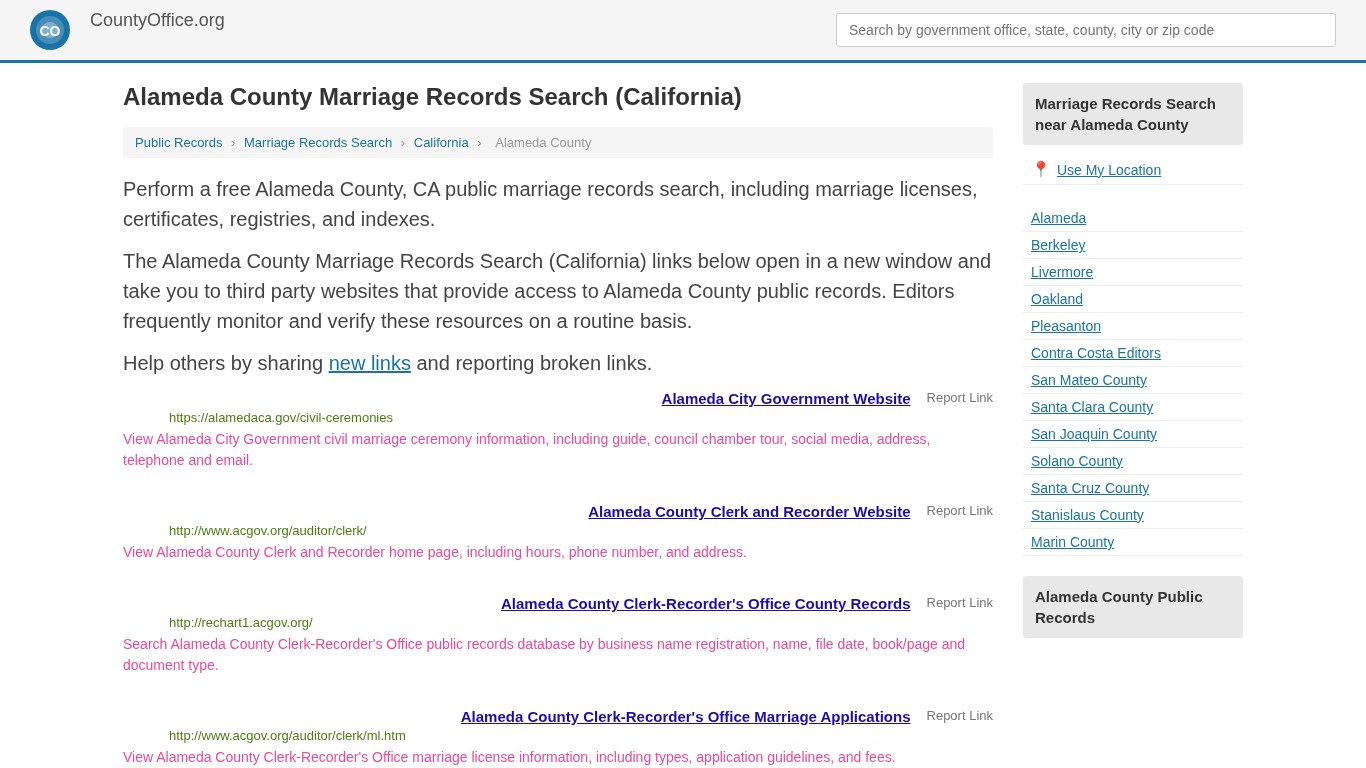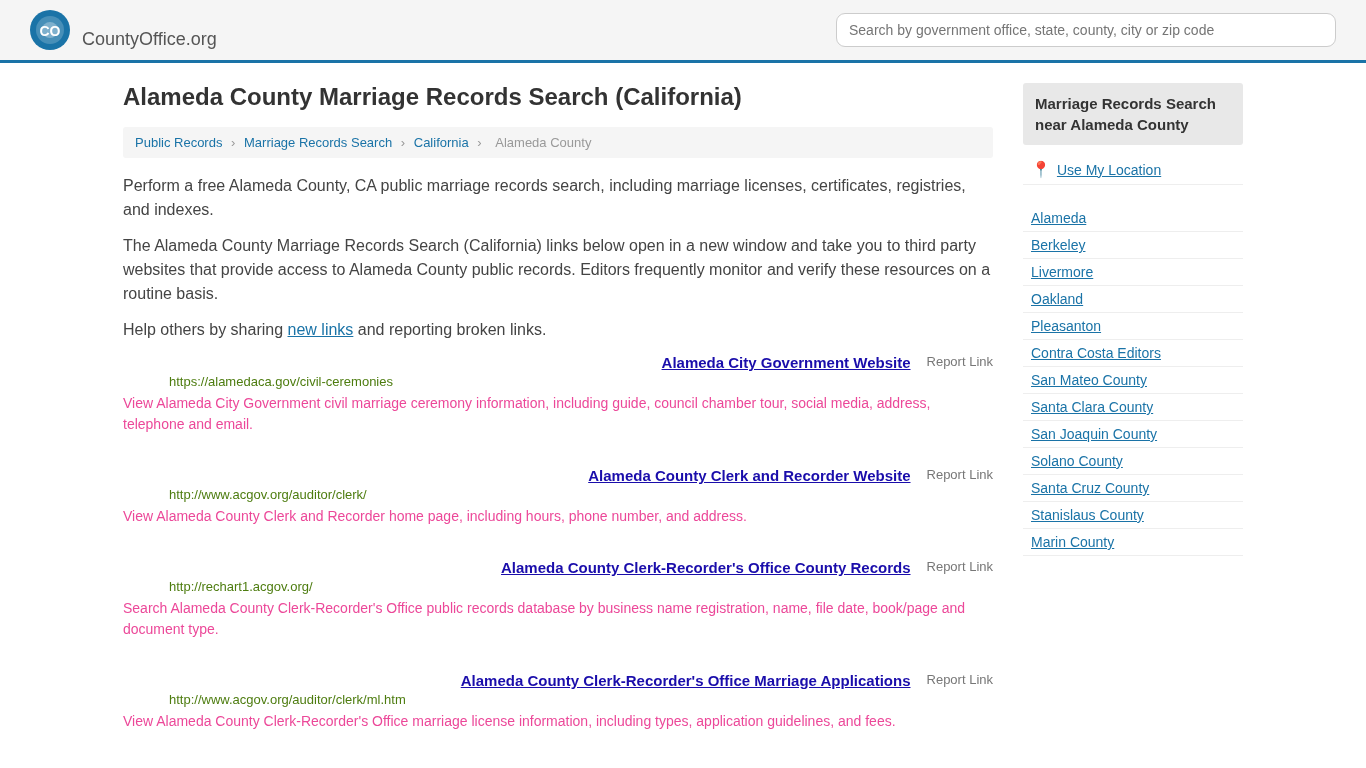--- a/index.html
+++ b/index.html
@@ -9,41 +9,41 @@
     #header {
       background: #f5f5f5;
       border-bottom: 3px solid #1a73a7;
       padding: 10px 30px;
       display: flex;
       align-items: center;
       justify-content: space-between;
     }
     #logo-area {
       display: flex;
-      align-items: flex-end;
-      gap: 12px;
+      align-items: flex-start;
+      gap: 20px;
     }
     #logo-icon {
       width: 40px;
       height: 40px;
     }
     #logo-text {
       font-size: 18px;
       font-weight: bold;
       color: #1a73a7;
     }
     #logo-text span {
       color: #555;
       font-weight: normal;
     }
     #search-bar {
       width: 500px;
       padding: 8px 12px;
       border: 1px solid #ccc;
-      border-radius: 9px;
+      border-radius: 3px;
       font-size: 14px;
       color: #999;
     }
 
     
     #main {
       display: flex;
       max-width: 1180px;
       margin: 0 auto;
       padding: 20px 30px;
@@ -70,21 +70,21 @@
     }
     #breadcrumb a {
       color: #1a73a7;
       text-decoration: none;
     }
     #breadcrumb span {
       color: #999;
       margin: 0 5px;
     }
     .description {
-      font-size: 16px;
+      font-size: 20px;
       color: #444;
       margin-bottom: 12px;
       line-height: 1.5;
     }
     .description a {
       color: #1a73a7;
       text-decoration: underline;
     }
 
     
@@ -258,14 +258,15 @@
         <li><a>Contra Costa Editors</a></li>
         <li><a>San Mateo County</a></li>
         <li><a>Santa Clara County</a></li>
         <li><a>San Joaquin County</a></li>
         <li><a>Solano County</a></li>
         <li><a>Santa Cruz County</a></li>
         <li><a>Stanislaus County</a></li>
         <li><a>Marin County</a></li>
       </ul>
 
+    <div class="sidebar-section-title">Alameda County Public Records</div>
   </div>
 </div>
 
 </body></html>

